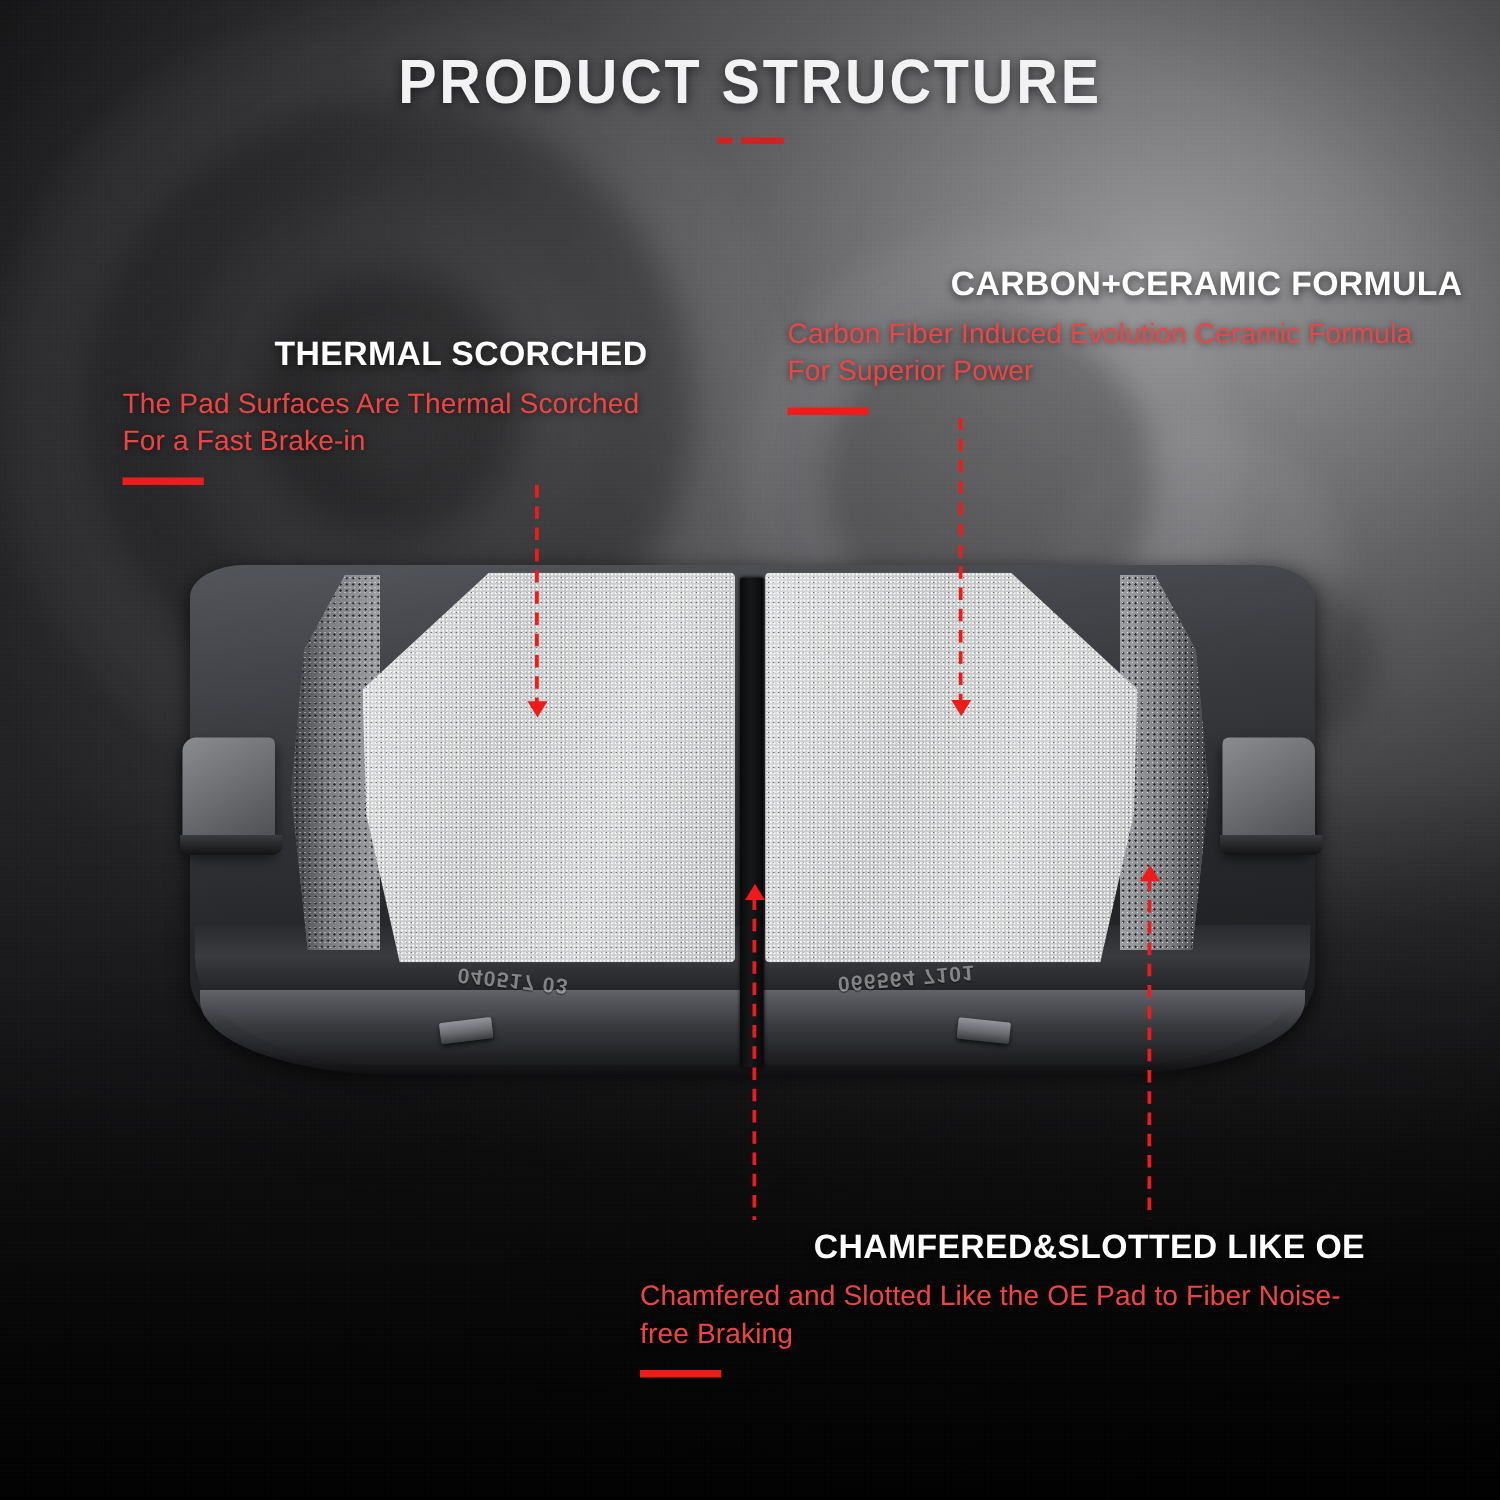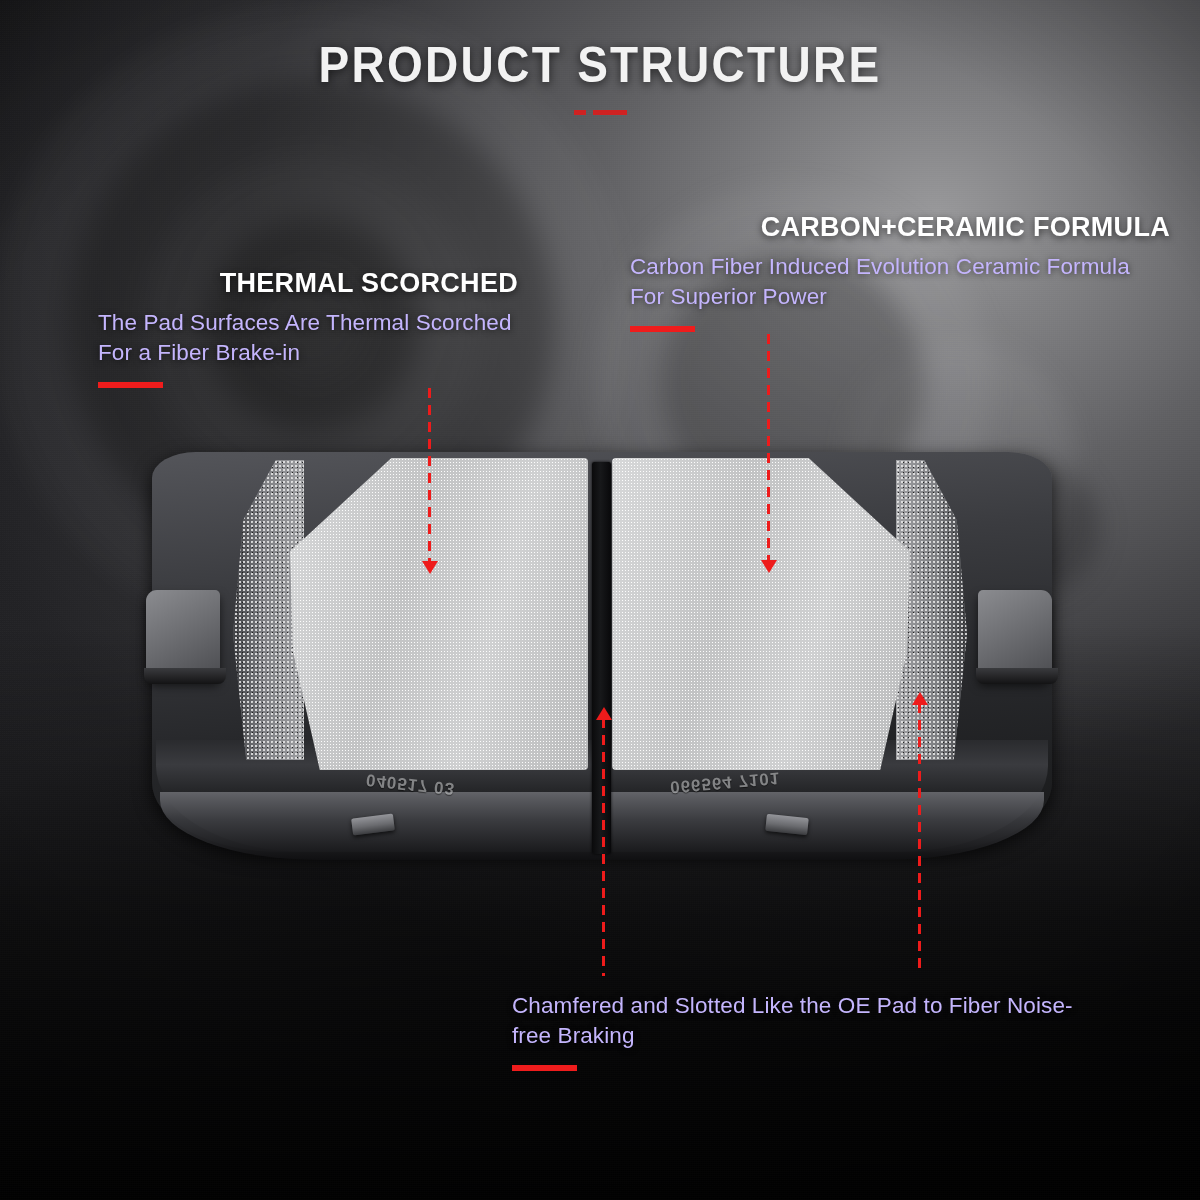--- a/index.html
+++ b/index.html
@@ -85,21 +85,21 @@
     color: #ffffff;
     font-size: 27px;
     font-weight: 700;
     letter-spacing: .3px;
     white-space: nowrap;
     text-shadow: 0 2px 7px rgba(0,0,0,.6);
     text-align: right;
   }
   .callout .c-body {
     margin-top: 9px;
-    color: #c4b5fd;
+    color: #ef4444;
     font-size: 22.5px;
     font-weight: 400;
     line-height: 1.33;
     letter-spacing: .1px;
     text-shadow: 0 1px 6px rgba(0,0,0,.6);
   }
   .callout .c-rule {
     margin-top: 14px;
     width: 65px; height: 6px;
     background: #ef1c1c;
@@ -292,28 +292,29 @@
     <div class="line"></div>
     <div class="head"></div>
   </div>
   <div class="leader up" id="leader-chamfer">
     <div class="line"></div>
     <div class="head"></div>
   </div>
 
   <div class="callout" id="callout-thermal">
     <div class="c-head">THERMAL SCORCHED</div>
-    <div class="c-body">The Pad Surfaces Are Thermal Scorched For a Fiber Brake-in</div>
+    <div class="c-body">The Pad Surfaces Are Thermal Scorched For a Fast Brake-in</div>
     <div class="c-rule"></div>
   </div>
 
   <div class="callout" id="callout-formula">
     <div class="c-head">CARBON+CERAMIC FORMULA</div>
     <div class="c-body">Carbon Fiber Induced Evolution Ceramic Formula For Superior Power</div>
     <div class="c-rule"></div>
   </div>
 
   <div class="callout" id="callout-chamfered">
+    <div class="c-head">CHAMFERED&amp;SLOTTED LIKE OE</div>
     <div class="c-body">Chamfered and Slotted Like the OE Pad to Fiber Noise-free Braking</div>
     <div class="c-rule"></div>
   </div>
 
 </div>
 
 </body></html>

